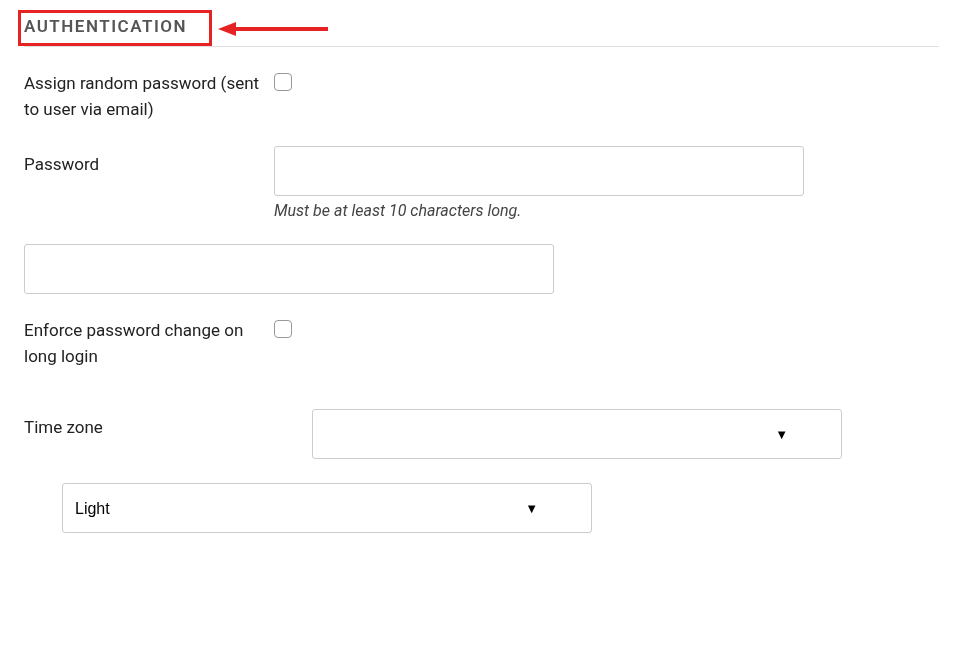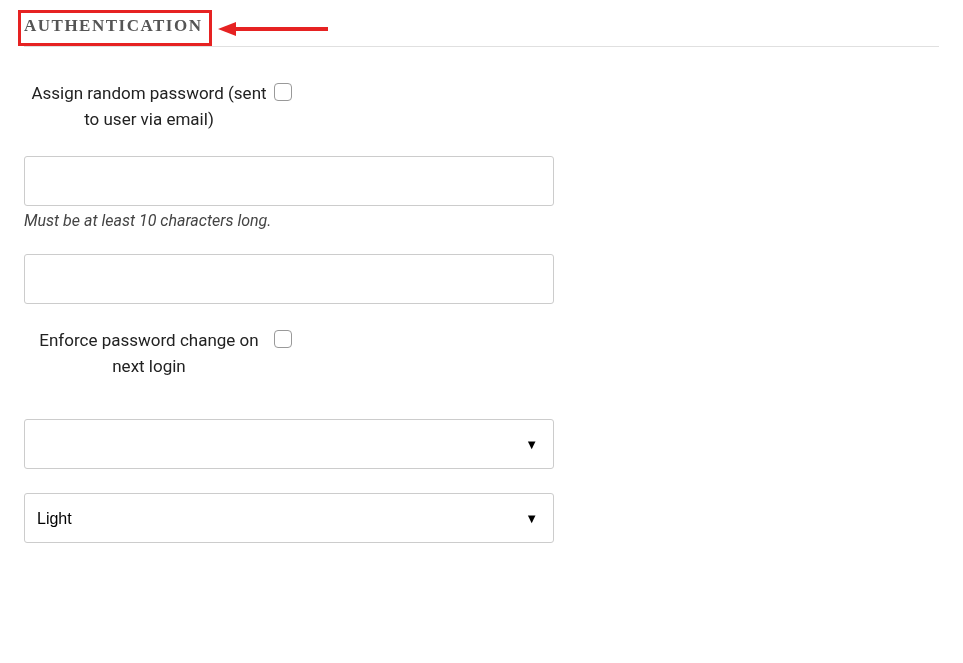--- a/index.html
+++ b/index.html
@@ -18,22 +18,21 @@
       position: relative;
     }
     .section-header {
       font-size: 17px;
       font-weight: 600;
       letter-spacing: 1.5px;
       color: #555;
       text-transform: uppercase;
       padding: 16px 0 10px 0;
       border-bottom: 1px solid #e0e0e0;
-      margin-bottom: 34px;
-      font-family: Liberation Serif, serif;
+      margin-bottom: 24px;
     }
     .auth-highlight {
       position: absolute;
       top: 10px;
       left: 18px;
       width: 194px;
       height: 36px;
       border: 3px solid #e62222;
       pointer-events: none;
       z-index: 2;
@@ -50,21 +49,20 @@
       align-items: flex-start;
       margin-bottom: 24px;
     }
     .form-label {
       width: 250px;
       flex-shrink: 0;
       color: #222;
       font-size: 17px;
       line-height: 1.5;
       padding-top: 6px;
-      text-align: center;
     }
     .form-label.checkbox-aligned {
       padding-top: 0;
     }
     .form-control-area {
       flex: 1;
       max-width: 530px;
     }
     .checkbox {
       width: 18px;
@@ -97,20 +95,21 @@
     .select-input {
       width: 100%;
       height: 50px;
       border: 1px solid #ccc;
       border-radius: 3px;
       padding: 8px 40px 8px 12px;
       font-size: 16px;
       appearance: none;
       background: #fff;
       cursor: pointer;
+      margin-left: 38px;
     }
     .select-caret {
       position: absolute;
       right: 16px;
       top: 50%;
       transform: translateY(-50%);
       pointer-events: none;
       font-size: 13px;
       color: #000;
     }
@@ -131,42 +130,44 @@
 <div class="section-header">AUTHENTICATION</div>
 
 <div class="form-row">
   <div class="form-label checkbox-aligned">Assign random password (sent to user via email)</div>
   <div class="form-control-area">
     <input type="checkbox" class="checkbox" style="">
   </div>
 </div>
 
 <div class="form-row">
+  <div class="form-label">Password</div>
   <div class="form-control-area">
     <input type="password" class="text-input" value="" style="">
     <div class="help-text">Must be at least 10 characters long.</div>
   </div>
 </div>
 
 <div class="form-row">
   <div class="form-control-area">
     <input type="password" class="text-input" value="" style="">
   </div>
 </div>
 
 <div class="form-row">
-  <div class="form-label checkbox-aligned">Enforce password change on next login</div>
+  <div class="form-label checkbox-aligned">Enforce password change on long login</div>
   <div class="form-control-area">
     <input type="checkbox" class="checkbox" style="">
   </div>
 </div>
 
 <div class="preferences-block">
 
   <div class="form-row">
+    <div class="form-label">Time zone</div>
     <div class="form-control-area">
       <div class="select-wrapper">
         <select class="select-input">
           <option></option>
         </select>
         <span class="select-caret">▼</span>
       </div>
     </div>
   </div>
 

